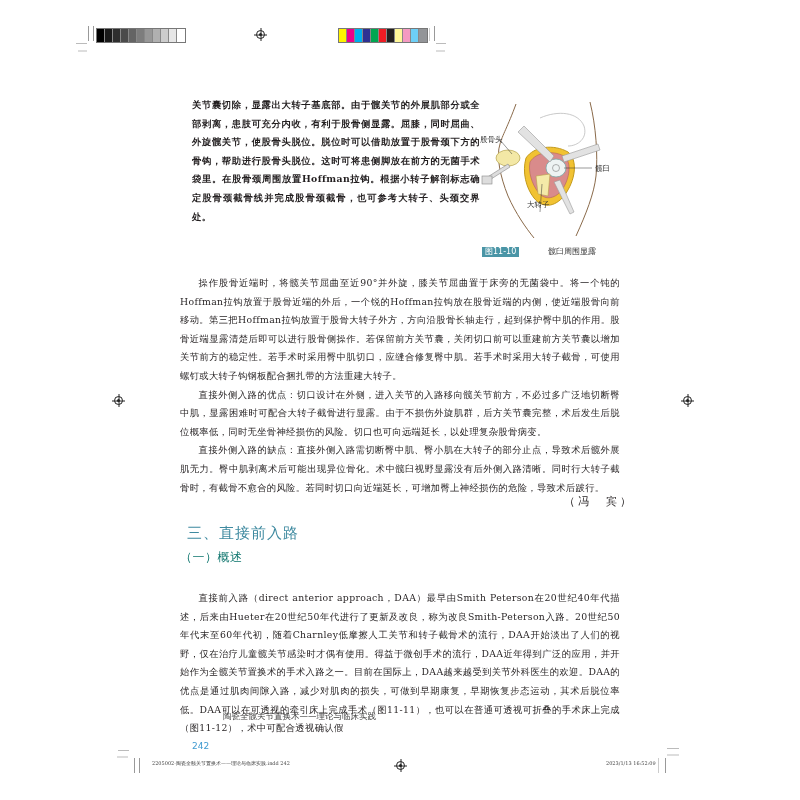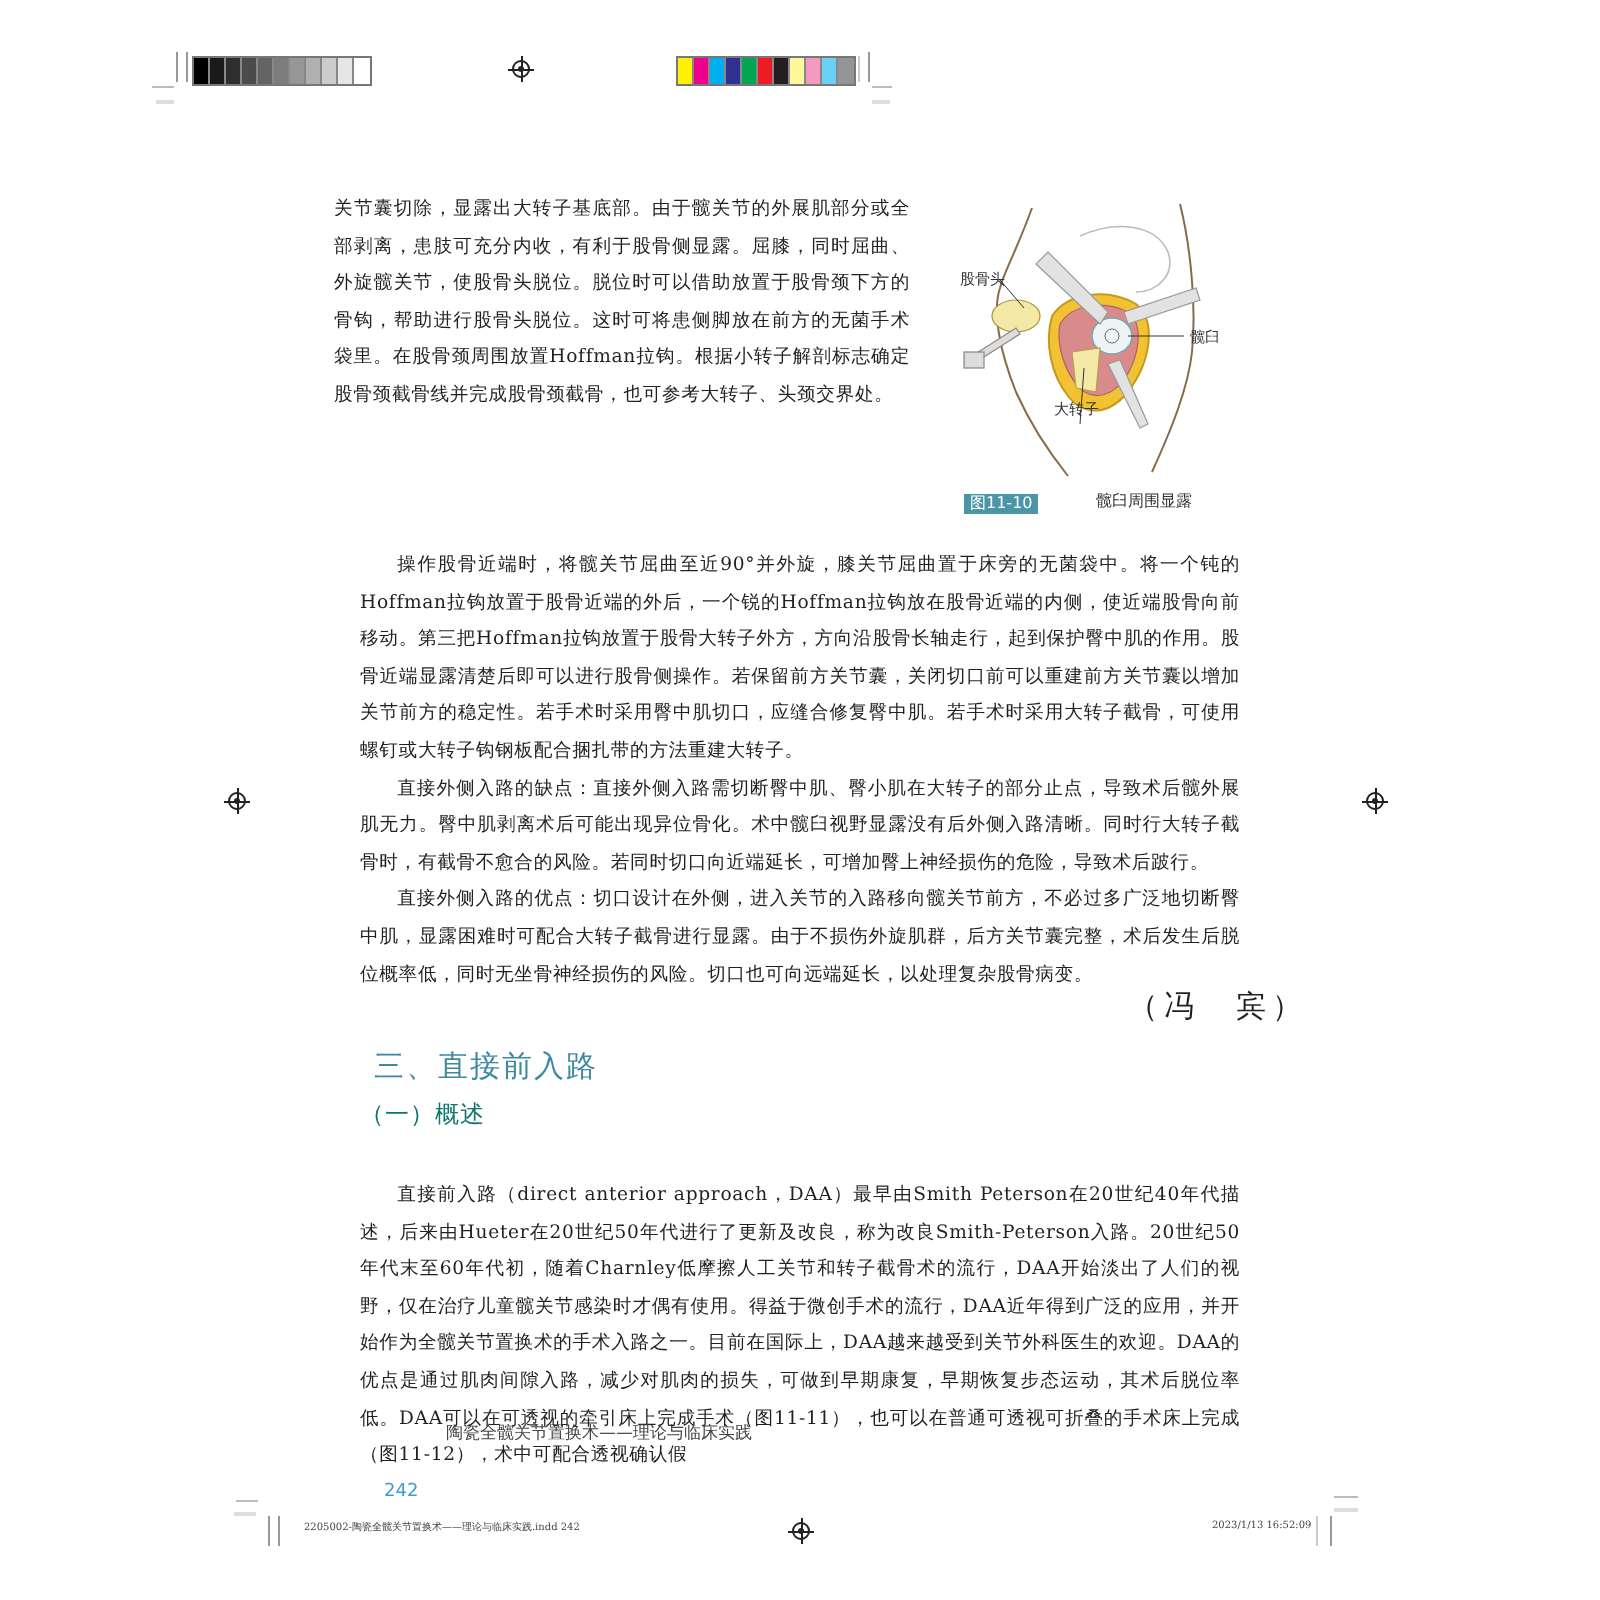--- a/index.html
+++ b/index.html
@@ -13,21 +13,21 @@
   .crop-hg { position:absolute; height:2px; background:#ddd; }
   .reg { position:absolute; width:9px; height:9px; border-radius:50%; border:1px solid #222; box-sizing:border-box; }
   .reg::before { content:""; position:absolute; left:50%; top:-3px; bottom:-3px; width:1px; background:#222; transform:translateX(-50%); }
   .reg::after { content:""; position:absolute; top:50%; left:-3px; right:-3px; height:1px; background:#222; transform:translateY(-50%); }
   .reg .dot { position:absolute; left:2px; top:2px; width:3px; height:3px; border-radius:50%; background:#222; }
   .para { position:absolute; font-size:9.3px; line-height:18.6px; text-align:justify; letter-spacing:0.35px; }
   .para p { margin:0; text-indent:2em; }
   .para p.noindent { text-indent:0; }
   .h2 { position:absolute; left:187px; top:524px; font-size:15px; color:#3f8aa0; font-family:Liberation Serif, serif; letter-spacing:1px; }
   .h3 { position:absolute; left:180px; top:549px; font-size:12px; color:#0f766e; font-family:"DejaVu Sans", "Liberation Sans", sans-serif; letter-spacing:0.5px; }
-  .author { position:absolute; left:564px; top:494px; font-size:15px; letter-spacing:3px; }
+  .author { position:absolute; left:564px; top:494px; font-size:11px; letter-spacing:3px; }
   .fig-cap-badge { position:absolute; left:482px; top:247px; background:#4a95a6; color:#fff; font-size:8px; padding:0 3px; height:10px; line-height:10px; font-family:"DejaVu Sans", "Liberation Sans", sans-serif; }
   .fig-cap-text { position:absolute; left:548px; top:247px; font-size:8px; line-height:10px; color:#333; font-family:Liberation Mono, monospace; }
   .fig-label { position:absolute; font-size:7.5px; color:#333; font-family:"DejaVu Sans", "Liberation Sans", sans-serif; }
   .folio { position:absolute; left:192px; top:741px; font-size:9px; color:#3f9ad0; font-family:"DejaVu Sans", "Liberation Sans", sans-serif; }
   .running { position:absolute; left:223px; top:711px; font-size:8.5px; color:#444; font-family:"DejaVu Sans", "Liberation Sans", sans-serif; }
   .slug { position:absolute; top:760px; font-size:5px; color:#444; }
 </style>
 </head>
 <body>
 
@@ -72,21 +72,21 @@
 <div class="reg" style="left:114px; top:396px;">
     <span class="dot"></span>
   </div>
 <div class="reg" style="left:683px; top:396px;">
     <span class="dot"></span>
   </div>
 <div class="reg" style="left:396px; top:761px;">
     <span class="dot"></span>
   </div>
 
-<div class="para" style="left:167px; top:96px; width:288px;">
+<div class="para" style="left:192px; top:96px; width:288px;font-weight:bold;">
   <p class="noindent">关节囊切除，显露出大转子基底部。由于髋关节的外展肌部分或全部剥离，患肢可充分内收，有利于股骨侧显露。屈膝，同时屈曲、外旋髋关节，使股骨头脱位。脱位时可以借助放置于股骨颈下方的骨钩，帮助进行股骨头脱位。这时可将患侧脚放在前方的无菌手术袋里。在股骨颈周围放置Hoffman拉钩。根据小转子解剖标志确定股骨颈截骨线并完成股骨颈截骨，也可参考大转子、头颈交界处。</p>
 </div>
 
 <div class="abs" style="left:478px; top:96px; width:140px; height:148px;">
   <svg width="140" height="148" viewBox="0 0 140 148">
     <path d="M38 8 C30 30 24 40 22 48 C18 60 22 80 30 100 C38 118 48 132 56 142" fill="none" stroke="#8a6a4a" stroke-width="1"></path>
     <path d="M112 6 C118 30 120 60 118 80 C116 98 108 118 98 140" fill="none" stroke="#8a6a4a" stroke-width="1"></path>
     <path d="M62 22 C80 14 100 16 106 30 C110 42 100 50 90 50" fill="#fff" stroke="#bbb" stroke-width="0.8"></path>
     <path d="M48 62 C56 50 76 48 90 56 C100 64 98 84 86 100 C76 112 64 112 56 102 C48 92 44 76 48 62 Z" fill="#f1c232" stroke="#c39a1a" stroke-width="1"></path>
     <path d="M52 66 C58 56 74 54 86 60 C94 66 92 82 84 94 C76 104 66 104 60 96 C54 88 50 76 52 66 Z" fill="#d98b8b" stroke="#b06060" stroke-width="0.6"></path>
@@ -105,22 +105,22 @@
   </svg>
 </div>
 <span class="fig-label" style="left:480px; top:135px;">股骨头</span>
 <span class="fig-label" style="left:595px; top:164px;">髋臼</span>
 <span class="fig-label" style="left:527px; top:200px;">大转子</span>
 <span class="fig-cap-badge">图11-10</span>
 <span class="fig-cap-text">髋臼周围显露</span>
 
 <div class="para" style="left:180px; top:274px; width:440px;">
   <p>操作股骨近端时，将髋关节屈曲至近90°并外旋，膝关节屈曲置于床旁的无菌袋中。将一个钝的Hoffman拉钩放置于股骨近端的外后，一个锐的Hoffman拉钩放在股骨近端的内侧，使近端股骨向前移动。第三把Hoffman拉钩放置于股骨大转子外方，方向沿股骨长轴走行，起到保护臀中肌的作用。股骨近端显露清楚后即可以进行股骨侧操作。若保留前方关节囊，关闭切口前可以重建前方关节囊以增加关节前方的稳定性。若手术时采用臀中肌切口，应缝合修复臀中肌。若手术时采用大转子截骨，可使用螺钉或大转子钩钢板配合捆扎带的方法重建大转子。</p>
+  <p>直接外侧入路的优点：切口设计在外侧，进入关节的入路移向髋关节前方，不必过多广泛地切断臀中肌，显露困难时可配合大转子截骨进行显露。由于不损伤外旋肌群，后方关节囊完整，术后发生后脱位概率低，同时无坐骨神经损伤的风险。切口也可向远端延长，以处理复杂股骨病变。</p>
   <p>直接外侧入路的缺点：直接外侧入路需切断臀中肌、臀小肌在大转子的部分止点，导致术后髋外展肌无力。臀中肌剥离术后可能出现异位骨化。术中髋臼视野显露没有后外侧入路清晰。同时行大转子截骨时，有截骨不愈合的风险。若同时切口向近端延长，可增加臀上神经损伤的危险，导致术后跛行。</p>
-  <p>直接外侧入路的优点：切口设计在外侧，进入关节的入路移向髋关节前方，不必过多广泛地切断臀中肌，显露困难时可配合大转子截骨进行显露。由于不损伤外旋肌群，后方关节囊完整，术后发生后脱位概率低，同时无坐骨神经损伤的风险。切口也可向远端延长，以处理复杂股骨病变。</p>
 </div>
 <span class="author">（冯　宾）</span>
 
 <div class="h2">三、直接前入路</div>
 <div class="h3">（一）概述</div>
 
 <div class="para" style="left:180px; top:573px; width:440px;margin-top:16px;">
   <p>直接前入路（direct anterior approach，DAA）最早由Smith Peterson在20世纪40年代描述，后来由Hueter在20世纪50年代进行了更新及改良，称为改良Smith-Peterson入路。20世纪50年代末至60年代初，随着Charnley低摩擦人工关节和转子截骨术的流行，DAA开始淡出了人们的视野，仅在治疗儿童髋关节感染时才偶有使用。得益于微创手术的流行，DAA近年得到广泛的应用，并开始作为全髋关节置换术的手术入路之一。目前在国际上，DAA越来越受到关节外科医生的欢迎。DAA的优点是通过肌肉间隙入路，减少对肌肉的损失，可做到早期康复，早期恢复步态运动，其术后脱位率低。DAA可以在可透视的牵引床上完成手术（图11-11），也可以在普通可透视可折叠的手术床上完成（图11-12），术中可配合透视确认假</p>
 </div>
 

